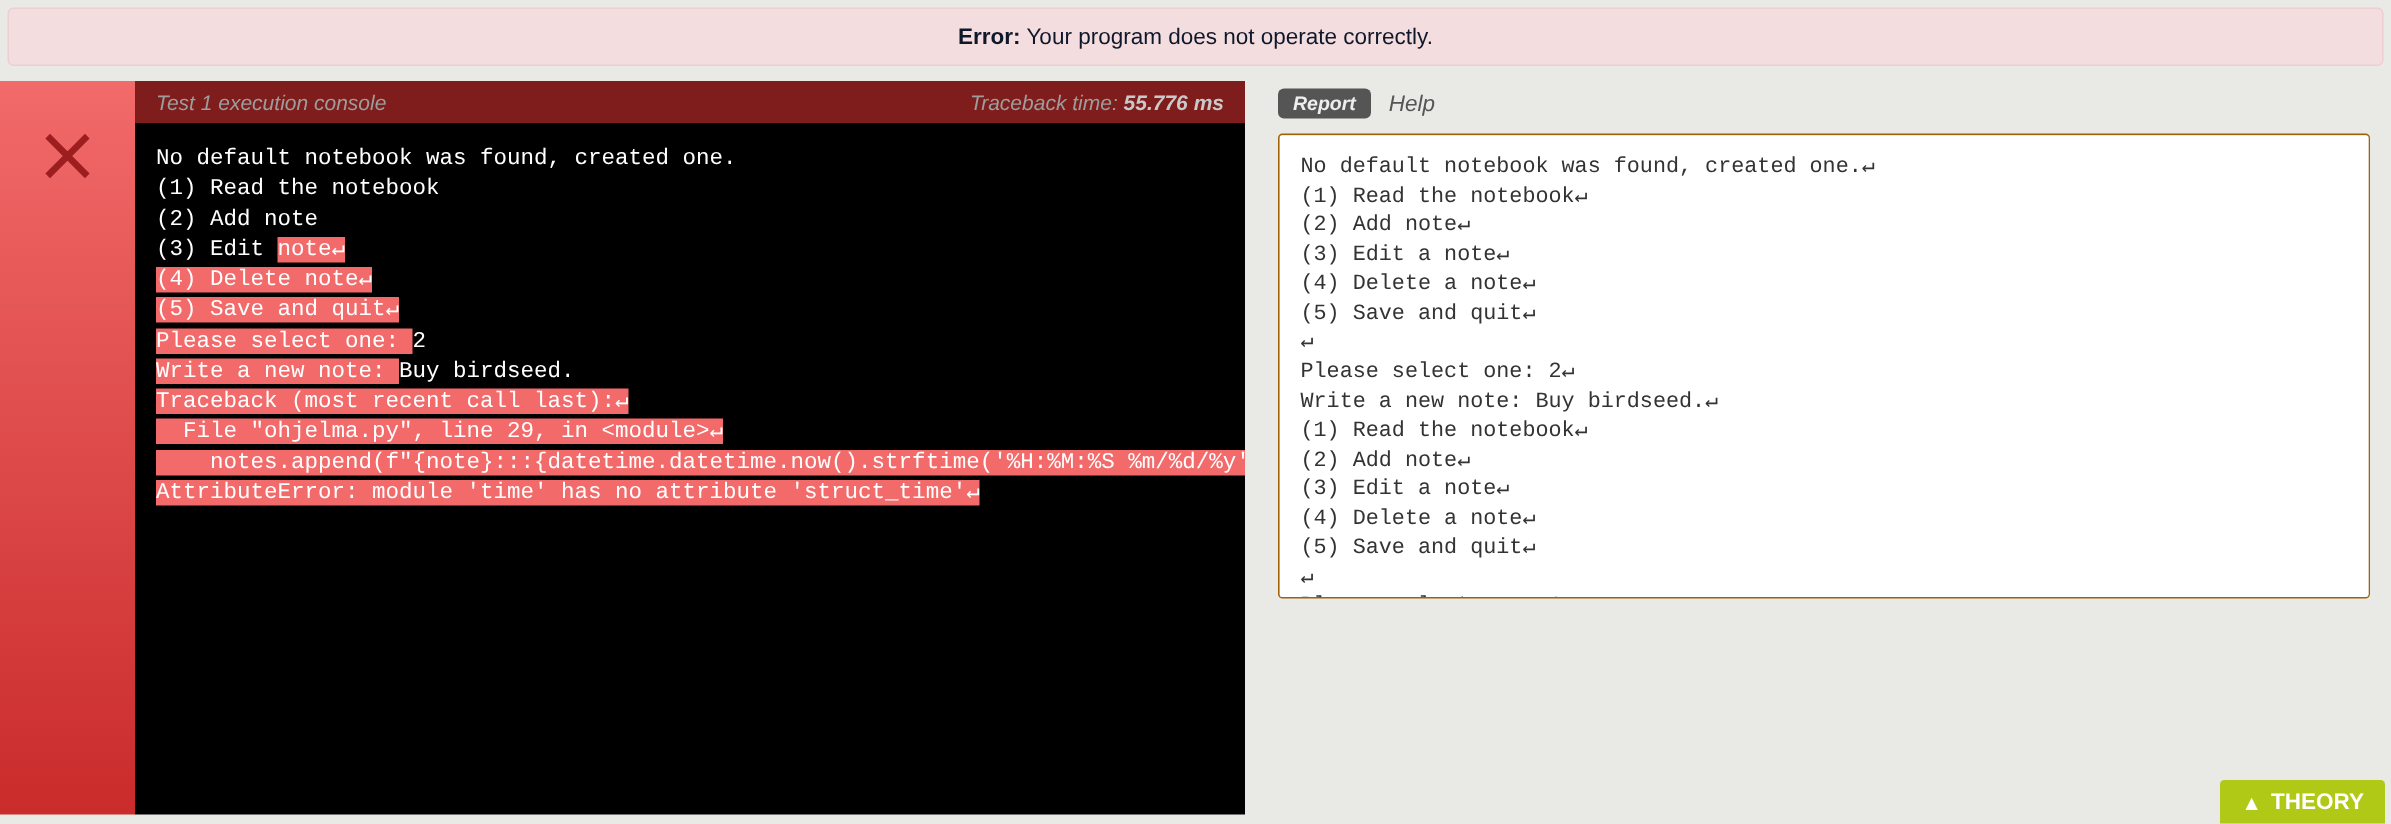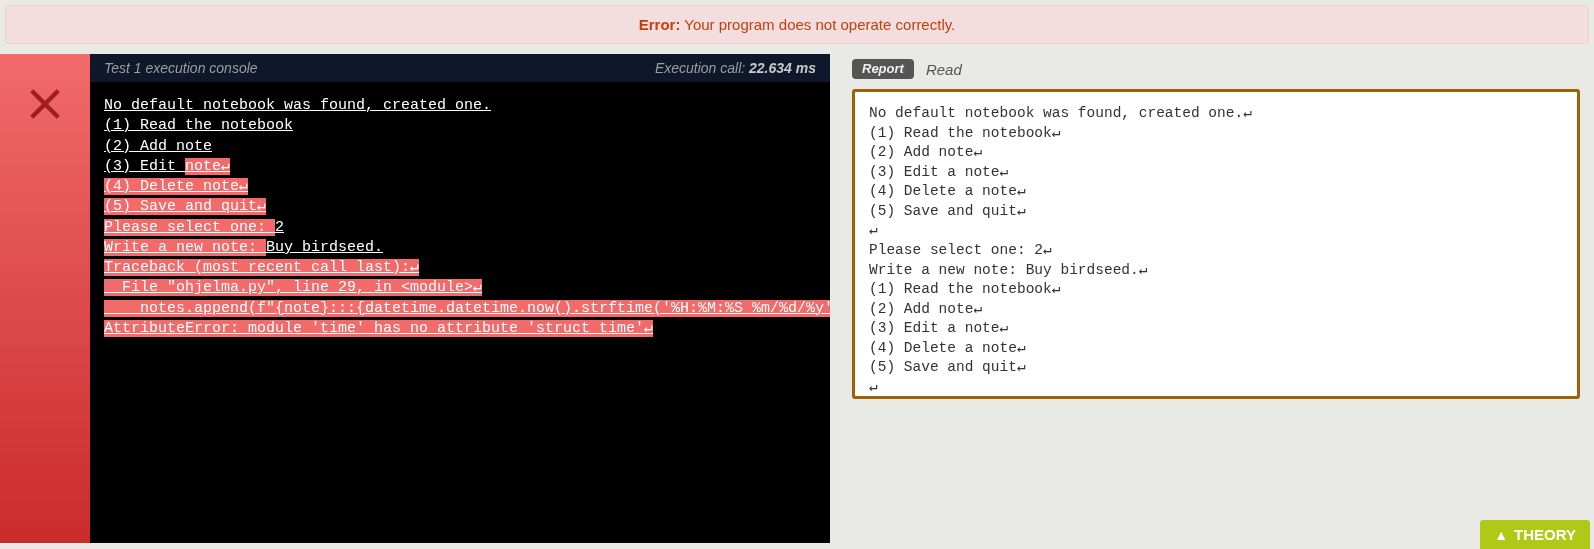--- a/index.html
+++ b/index.html
@@ -16,21 +16,21 @@
   }
 
   
   .banner {
     background: #f4dddf;
     border: 1px solid #edcfd1;
     border-radius: 4px;
     margin: 5px 5px 10px 5px;
     padding: 10px 0;
     text-align: center;
-    color: #c2410c;
+    color: #0f172a;
     font-size: 15px;
   }
   .banner .label { font-weight: 700; }
 
   
   .content {
     display: flex;
     height: calc(100% - 60px);
   }
 
@@ -53,42 +53,41 @@
   }
 
   
   .console-wrap {
     width: 740px;
     min-width: 740px;
     display: flex;
     flex-direction: column;
   }
   .console-head {
-    background: #0f172a;
+    background: #7f1d1d;
     color: #9d9d9d;
     display: flex;
     justify-content: space-between;
     align-items: center;
     padding: 6px 14px;
     font-style: italic;
     font-size: 14px;
   }
   .console-head .time .val { font-weight: 700; color: #c9c9c9; }
   .console-body {
     background: #000;
     color: #fff;
     font-family: "Consolas", "Courier New", monospace;
     font-size: 15px;
     line-height: 1.35;
     white-space: pre;
     padding: 14px 14px 18px 14px;
     flex: 1;
     min-height: 310px;
     overflow: hidden;
-    text-decoration: underline;
   }
   .console-body .line { display: block; }
   .console-body .hl {
     background: #f26a6a;
     color: #fff;
   }
 
   
   .right {
     flex: 1;
@@ -126,21 +125,21 @@
     line-height: 1.4;
   }
   .expected-label {
     font-style: italic;
     color: #555;
     font-size: 15px;
     padding-bottom: 6px;
   }
   .expected-box {
     background: #fff;
-    border: 3px solid #a16207;
+    border: 1px solid #a16207;
     border-radius: 3px;
     font-family: "Consolas", "Courier New", monospace;
     font-size: 14.5px;
     line-height: 1.35;
     color: #333;
     padding: 12px 14px;
     height: 310px;
     white-space: pre;
     overflow-y: scroll;
   }
@@ -182,30 +181,30 @@
         </svg>
     </span>
   </div>
 
   <div class="panels">
 
     <div class="console-wrap">
       <div class="console-head">
         <span>Test 1 execution console</span>
         <span class="time">
-          <span>Execution call: </span><span class="val">22.634 ms</span>
+          <span>Traceback time: </span><span class="val">55.776 ms</span>
         </span>
       </div>
       <div class="console-body" id="console-body"><span class="line"><span>No default notebook was found, created one.</span></span><span class="line"><span>(1) Read the notebook</span></span><span class="line"><span>(2) Add note</span></span><span class="line"><span>(3) Edit </span><span class="hl">note↵</span></span><span class="line"><span class="hl">(4) Delete note↵</span></span><span class="line"><span class="hl">(5) Save and quit↵</span></span><span class="line"><span class="hl">Please select one: </span><span>2</span></span><span class="line"><span class="hl">Write a new note: </span><span>Buy birdseed.</span></span><span class="line"><span class="hl">Traceback (most recent call last):↵</span></span><span class="line"><span class="hl">  File "ohjelma.py", line 29, in &lt;module&gt;↵</span></span><span class="line"><span class="hl">    notes.append(f"{note}:::{datetime.datetime.now().strftime('%H:%M:%S %m/%d/%y')}")↵</span></span><span class="line"><span class="hl">AttributeError: module 'time' has no attribute 'struct_time'↵</span></span></div>
     </div>
 
     <div class="right">
       <div class="right-head">
         <span class="report-btn">Report</span>
-        <span class="help-link">Read</span>
+        <span class="help-link">Help</span>
       </div>
       <div class="expected-box" id="expected-box"><div>No default notebook was found, created one.↵</div><div>(1) Read the notebook↵</div><div>(2) Add note↵</div><div>(3) Edit a note↵</div><div>(4) Delete a note↵</div><div>(5) Save and quit↵</div><div>↵</div><div>Please select one: 2↵</div><div>Write a new note: Buy birdseed.↵</div><div>(1) Read the notebook↵</div><div>(2) Add note↵</div><div>(3) Edit a note↵</div><div>(4) Delete a note↵</div><div>(5) Save and quit↵</div><div>↵</div><div>Please select one: 1↵</div></div>
     </div>
 
   </div>
 </div>
 
 <div class="theory-btn">
   <span class="arrow">▲</span>
   <span>THEORY</span>

